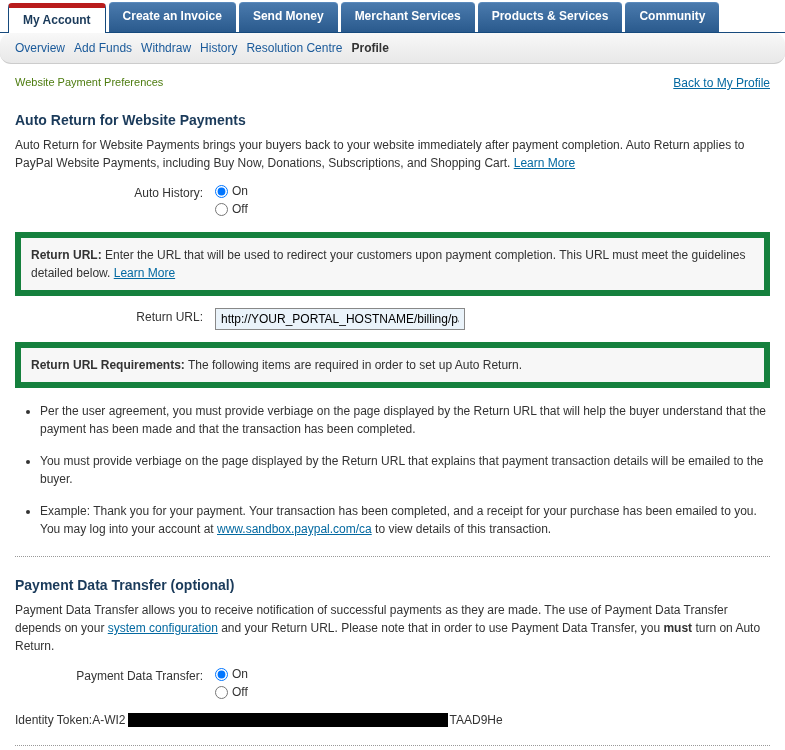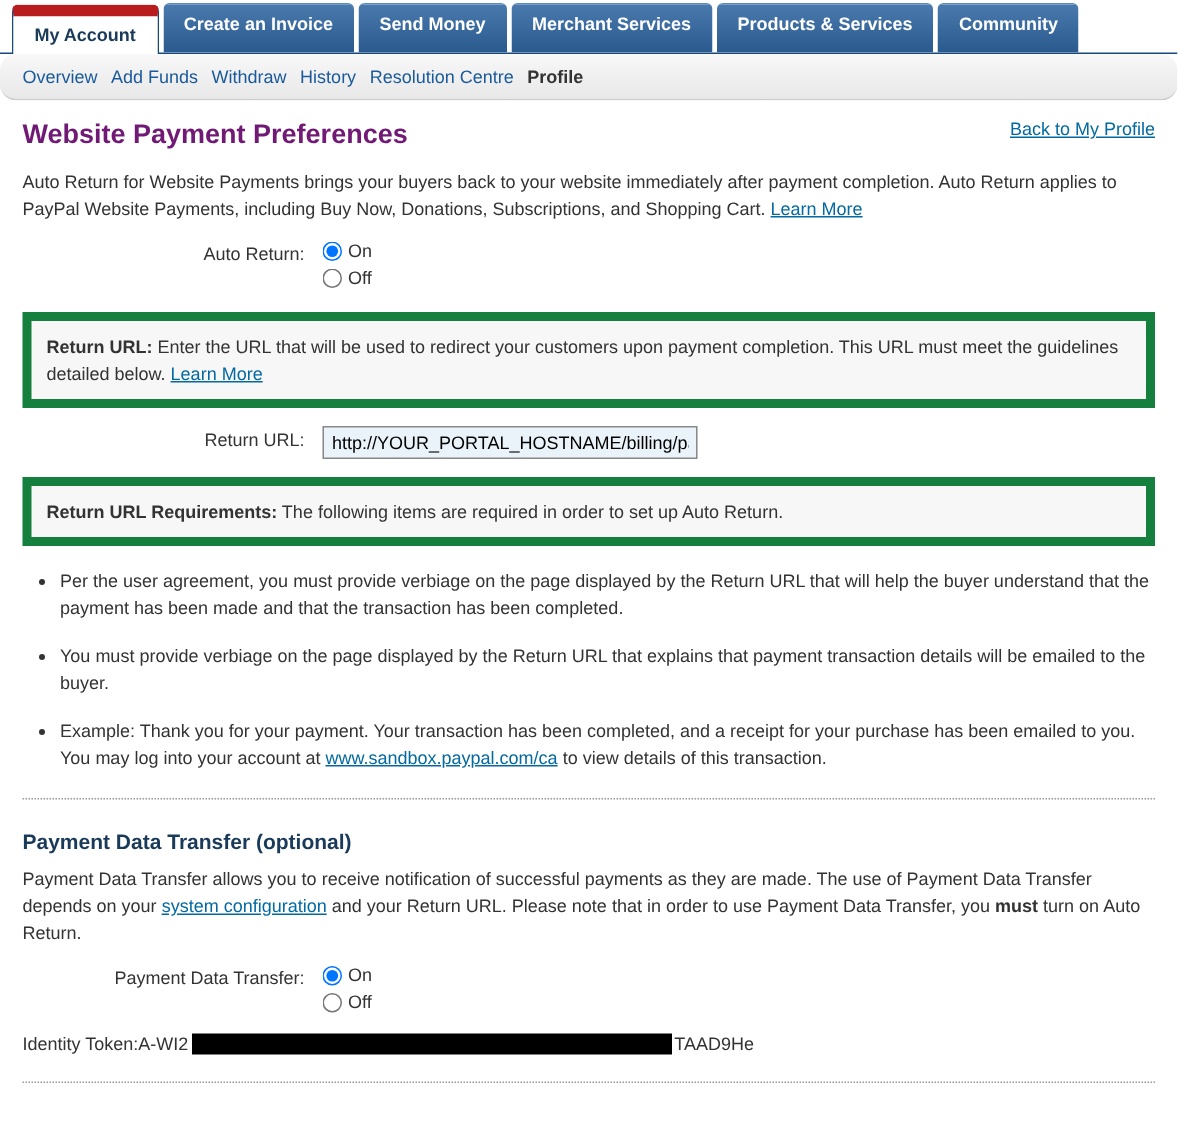--- a/index.html
+++ b/index.html
@@ -1,27 +1,27 @@
 <!DOCTYPE html>
 <html><head>
   <meta charset="utf-8">
   <style>
     * { margin: 0; padding: 0; box-sizing: border-box; }
     body { font-family: Arial, Helvetica, sans-serif; font-size: 12px; color: #333; background: #fff; width: 785px; }
     
     .tabs { display: flex; border-bottom: 1px solid #164a7d; padding-left: 8px; margin-top: 2px; }
     .tab { padding: 6px 14px; color: #fff; background: linear-gradient(to bottom, #4a7aad, #2a5a8d); border-radius: 4px 4px 0 0; margin-right: 3px; cursor: pointer; font-size: 12px; font-weight: bold; border-top: 1px solid #5a8abd; }
-    .tab.active { background: #fff; color: #1a3a5a; border: 1px solid #164a7d; border-bottom: none; border-top: 8px solid #b91c1c; padding-top: 5px; position: relative; top: 1px; }
+    .tab.active { background: #fff; color: #1a3a5a; border: 1px solid #164a7d; border-bottom: none; border-top: 5px solid #b91c1c; padding-top: 5px; position: relative; top: 1px; }
     
     .subnav { display: flex; background: linear-gradient(to bottom, #f8f8f8, #e8e8e8); border-bottom: 1px solid #ccc; padding: 8px 15px; gap: 9px; border-radius: 11px; }
     .subnav-item { color: #1a5a9a; cursor: pointer; font-size: 12px; }
     .subnav-item.active { color: #333; font-weight: bold; }
     
     .content { padding: 12px 15px; }
-    .page-title { color: #701a75; font-size: 18px; font-weight: bold; margin-bottom: 12px; }
+    .page-title { color: #4d7c0f; font-size: 11px; font-weight: normal; margin-bottom: 12px; }
     .back-link { float: right; color: #0369a1; text-decoration: underline; cursor: pointer; font-size: 12px; }
     
     .section-title { color: #1a3a5a; font-size: 14px; font-weight: bold; margin-top: 12px; margin-bottom: 8px; }
     .desc-text { font-size: 12px; line-height: 1.5; margin-bottom: 12px; }
     .link { color: #0369a1; text-decoration: underline; cursor: pointer; }
     
     .form-row { display: flex; align-items: flex-start; margin-bottom: 10px; margin-top: 12px; }
     .form-label { width: 200px; text-align: right; padding-right: 12px; font-size: 12px; padding-top: 2px; }
     .form-control { flex: 1; }
     .radio-row { display: flex; align-items: center; gap: 4px; margin-bottom: 4px; }
@@ -63,26 +63,27 @@
   <span class="subnav-item active">Profile</span>
 </div>
 
 <div class="content">
 
   <div class="clearfix">
     <a class="back-link">Back to My Profile</a>
     <div class="page-title">Website Payment Preferences</div>
   </div>
 
+  <div class="section-title">Auto Return for Website Payments</div>
   <div class="desc-text">
     <span>Auto Return for Website Payments brings your buyers back to your website immediately after payment completion. Auto Return applies to PayPal Website Payments, including Buy Now, Donations, Subscriptions, and Shopping Cart. </span><a class="link">Learn More</a>
   </div>
 
   <div class="form-row">
-    <div class="form-label">Auto Return:</div>
+    <div class="form-label">Auto History:</div>
     <div class="form-control">
       <div class="radio-row">
         <input type="radio" name="autoreturn" checked="" style="">
         <label>On</label>
       </div>
       <div class="radio-row">
         <input type="radio" name="autoreturn" style="">
         <label>Off</label>
       </div>
     </div>

